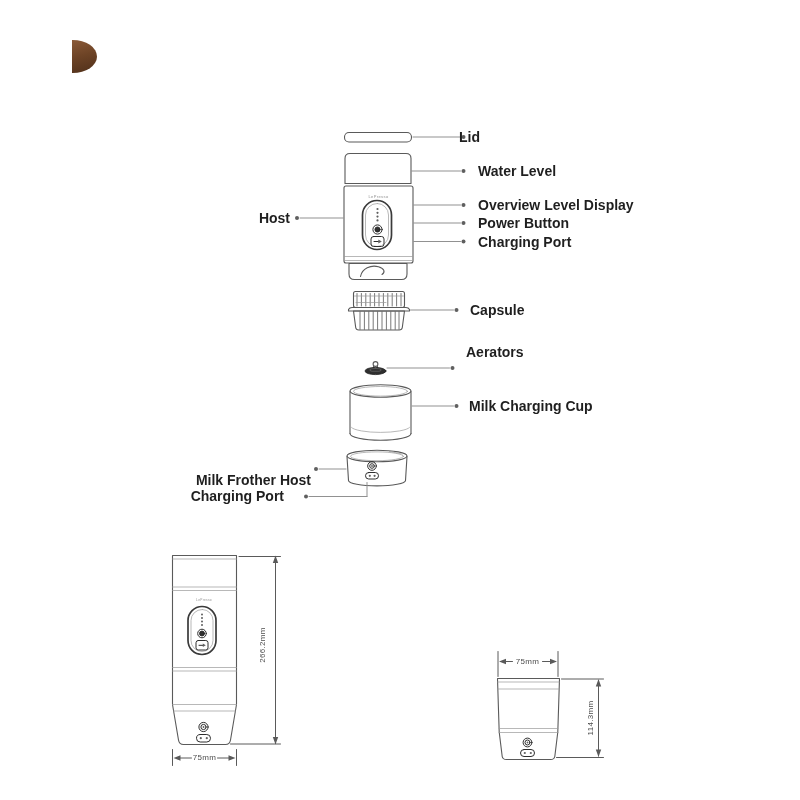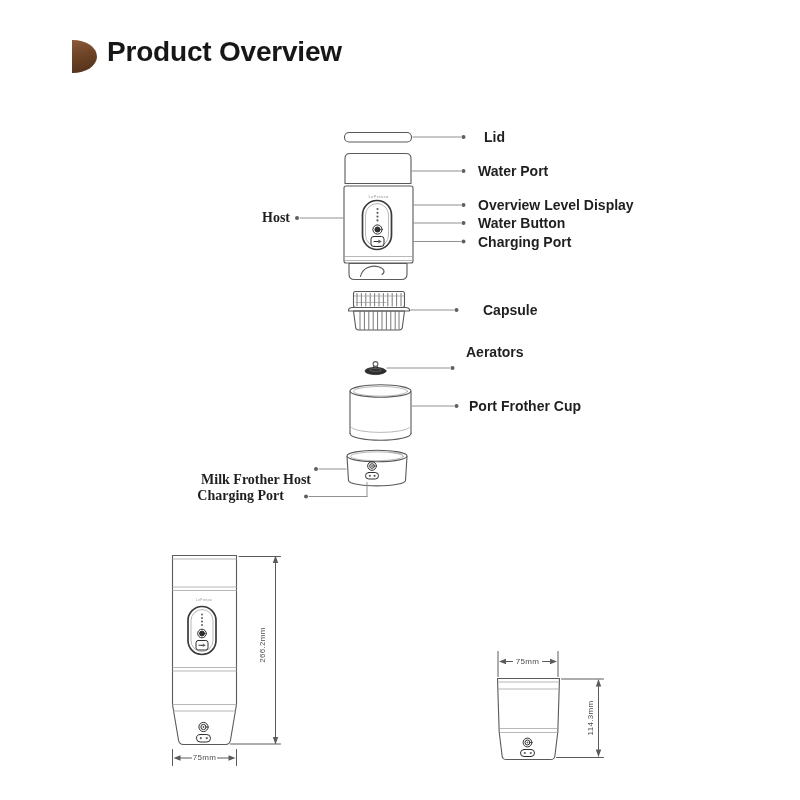--- a/index.html
+++ b/index.html
@@ -7,21 +7,21 @@
           font-family:"Liberation Sans",sans-serif;}
   
   .header-icon{position:absolute;left:72px;top:40px;width:25px;height:33px;
                background:linear-gradient(165deg,#8a5a38 0%,#6e4426 45%,#4f2f1a 100%);
                border-radius:0 25px 25px 0 / 0 17px 17px 0;}
   .title{position:absolute;left:107px;top:36px;margin:0;font-size:28px;font-weight:700;
          color:#171717;letter-spacing:-0.2px;}
   
   .label{position:absolute;transform:translateY(-50%);font-weight:700;font-size:14px;
          color:#1f1f1f;white-space:nowrap;line-height:1;}
-  .label.ra{text-align:right;font-family:Liberation Serif, serif;}
+  .label.ra{text-align:right;}
   
   .dim-text{position:absolute;font-size:8px;color:#4d4d4d;white-space:nowrap;
             letter-spacing:0.3px;transform:translate(-50%,-50%);line-height:1;}
   .dim-text.rot{transform:translate(-50%,-50%) rotate(-90deg);}
   
   .art{position:absolute;left:0;top:0;}
   .art path,.art rect,.art line,.art circle,.art ellipse{stroke:#5a5a5a;fill:none;
         stroke-width:1.1;stroke-linecap:round;stroke-linejoin:round;}
   .art .thin{stroke:#9a9a9a;stroke-width:0.7;}
   .art .ribs{stroke:#6a6a6a;stroke-width:0.9;}
@@ -33,21 +33,20 @@
   .art .dim{stroke:#5a5a5a;stroke-width:1;}
   .art .head{fill:#5a5a5a;stroke:none;}
   .art text{font-family:"Liberation Sans",sans-serif;fill:#8f8f8f;stroke:none;}
 </style>
 </head>
 <body>
 
 <div class="canvas">
 
   <div class="header-icon"></div>
-  <h1 class="title">Product Overview</h1>
 
   <svg class="art" width="800" height="800" viewBox="0 0 800 800">
 
     <g>
       <rect x="344.5" y="132.5" width="67" height="9.5" rx="4.5"></rect>
     </g>
 
     <g>
       <path d="M345,183.5 L345,158.5 Q345,153.5 350,153.5 L406,153.5 Q411,153.5 411,158.5 L411,183.5 Z"></path>
     </g>
@@ -189,28 +188,28 @@
       <circle class="dot" cx="530.8" cy="753" r="1.1"></circle>
 
       <path class="dim" d="M498,651.5 V676.5 M558,651.5 V676.5 M505,661.5 H512.5 M542.5,661.5 H550"></path>
       <path class="head" d="M499,661.5 L506,658.8 L506,664.2 Z M557,661.5 L550,658.8 L550,664.2 Z"></path>
 
       <path class="dim" d="M598.5,680.5 V756 M561.5,679 H603.5 M556.5,757.5 H603.5"></path>
       <path class="head" d="M598.5,679 L595.8,686.5 L601.2,686.5 Z M598.5,757 L595.8,749.5 L601.2,749.5 Z"></path>
     </g>
   </svg>
 
-  <div class="label" style="left:484px;top:137px">Lid</div>
-  <div class="label" style="left:478px;top:171px">Water Port</div>
+  <div class="label" style="left:459px;top:137px">Lid</div>
+  <div class="label" style="left:478px;top:171px">Water Level</div>
   <div class="label" style="left:478px;top:205px">Overview Level Display</div>
-  <div class="label" style="left:478px;top:223px">Water Button</div>
+  <div class="label" style="left:478px;top:223px">Power Button</div>
   <div class="label" style="left:478px;top:241.5px">Charging Port</div>
-  <div class="label" style="left:483px;top:310px">Capsule</div>
+  <div class="label" style="left:470px;top:310px">Capsule</div>
   <div class="label" style="left:466px;top:352px">Aerators</div>
-  <div class="label" style="left:469px;top:406px">Port Frother Cup</div>
+  <div class="label" style="left:469px;top:406px">Milk Charging Cup</div>
 
   <div class="label ra" style="right:510px;top:218px">Host</div>
   <div class="label ra" style="right:489px;top:480px">Milk Frother Host</div>
   <div class="label ra" style="right:516px;top:496px">Charging Port</div>
 
   <div class="dim-text rot" style="left:263px;top:645px">266.2mm</div>
   <div class="dim-text" style="left:204.5px;top:758px">75mm</div>
   <div class="dim-text" style="left:527.5px;top:661.5px">75mm</div>
   <div class="dim-text rot" style="left:591px;top:718px">114.3mm</div>
 

